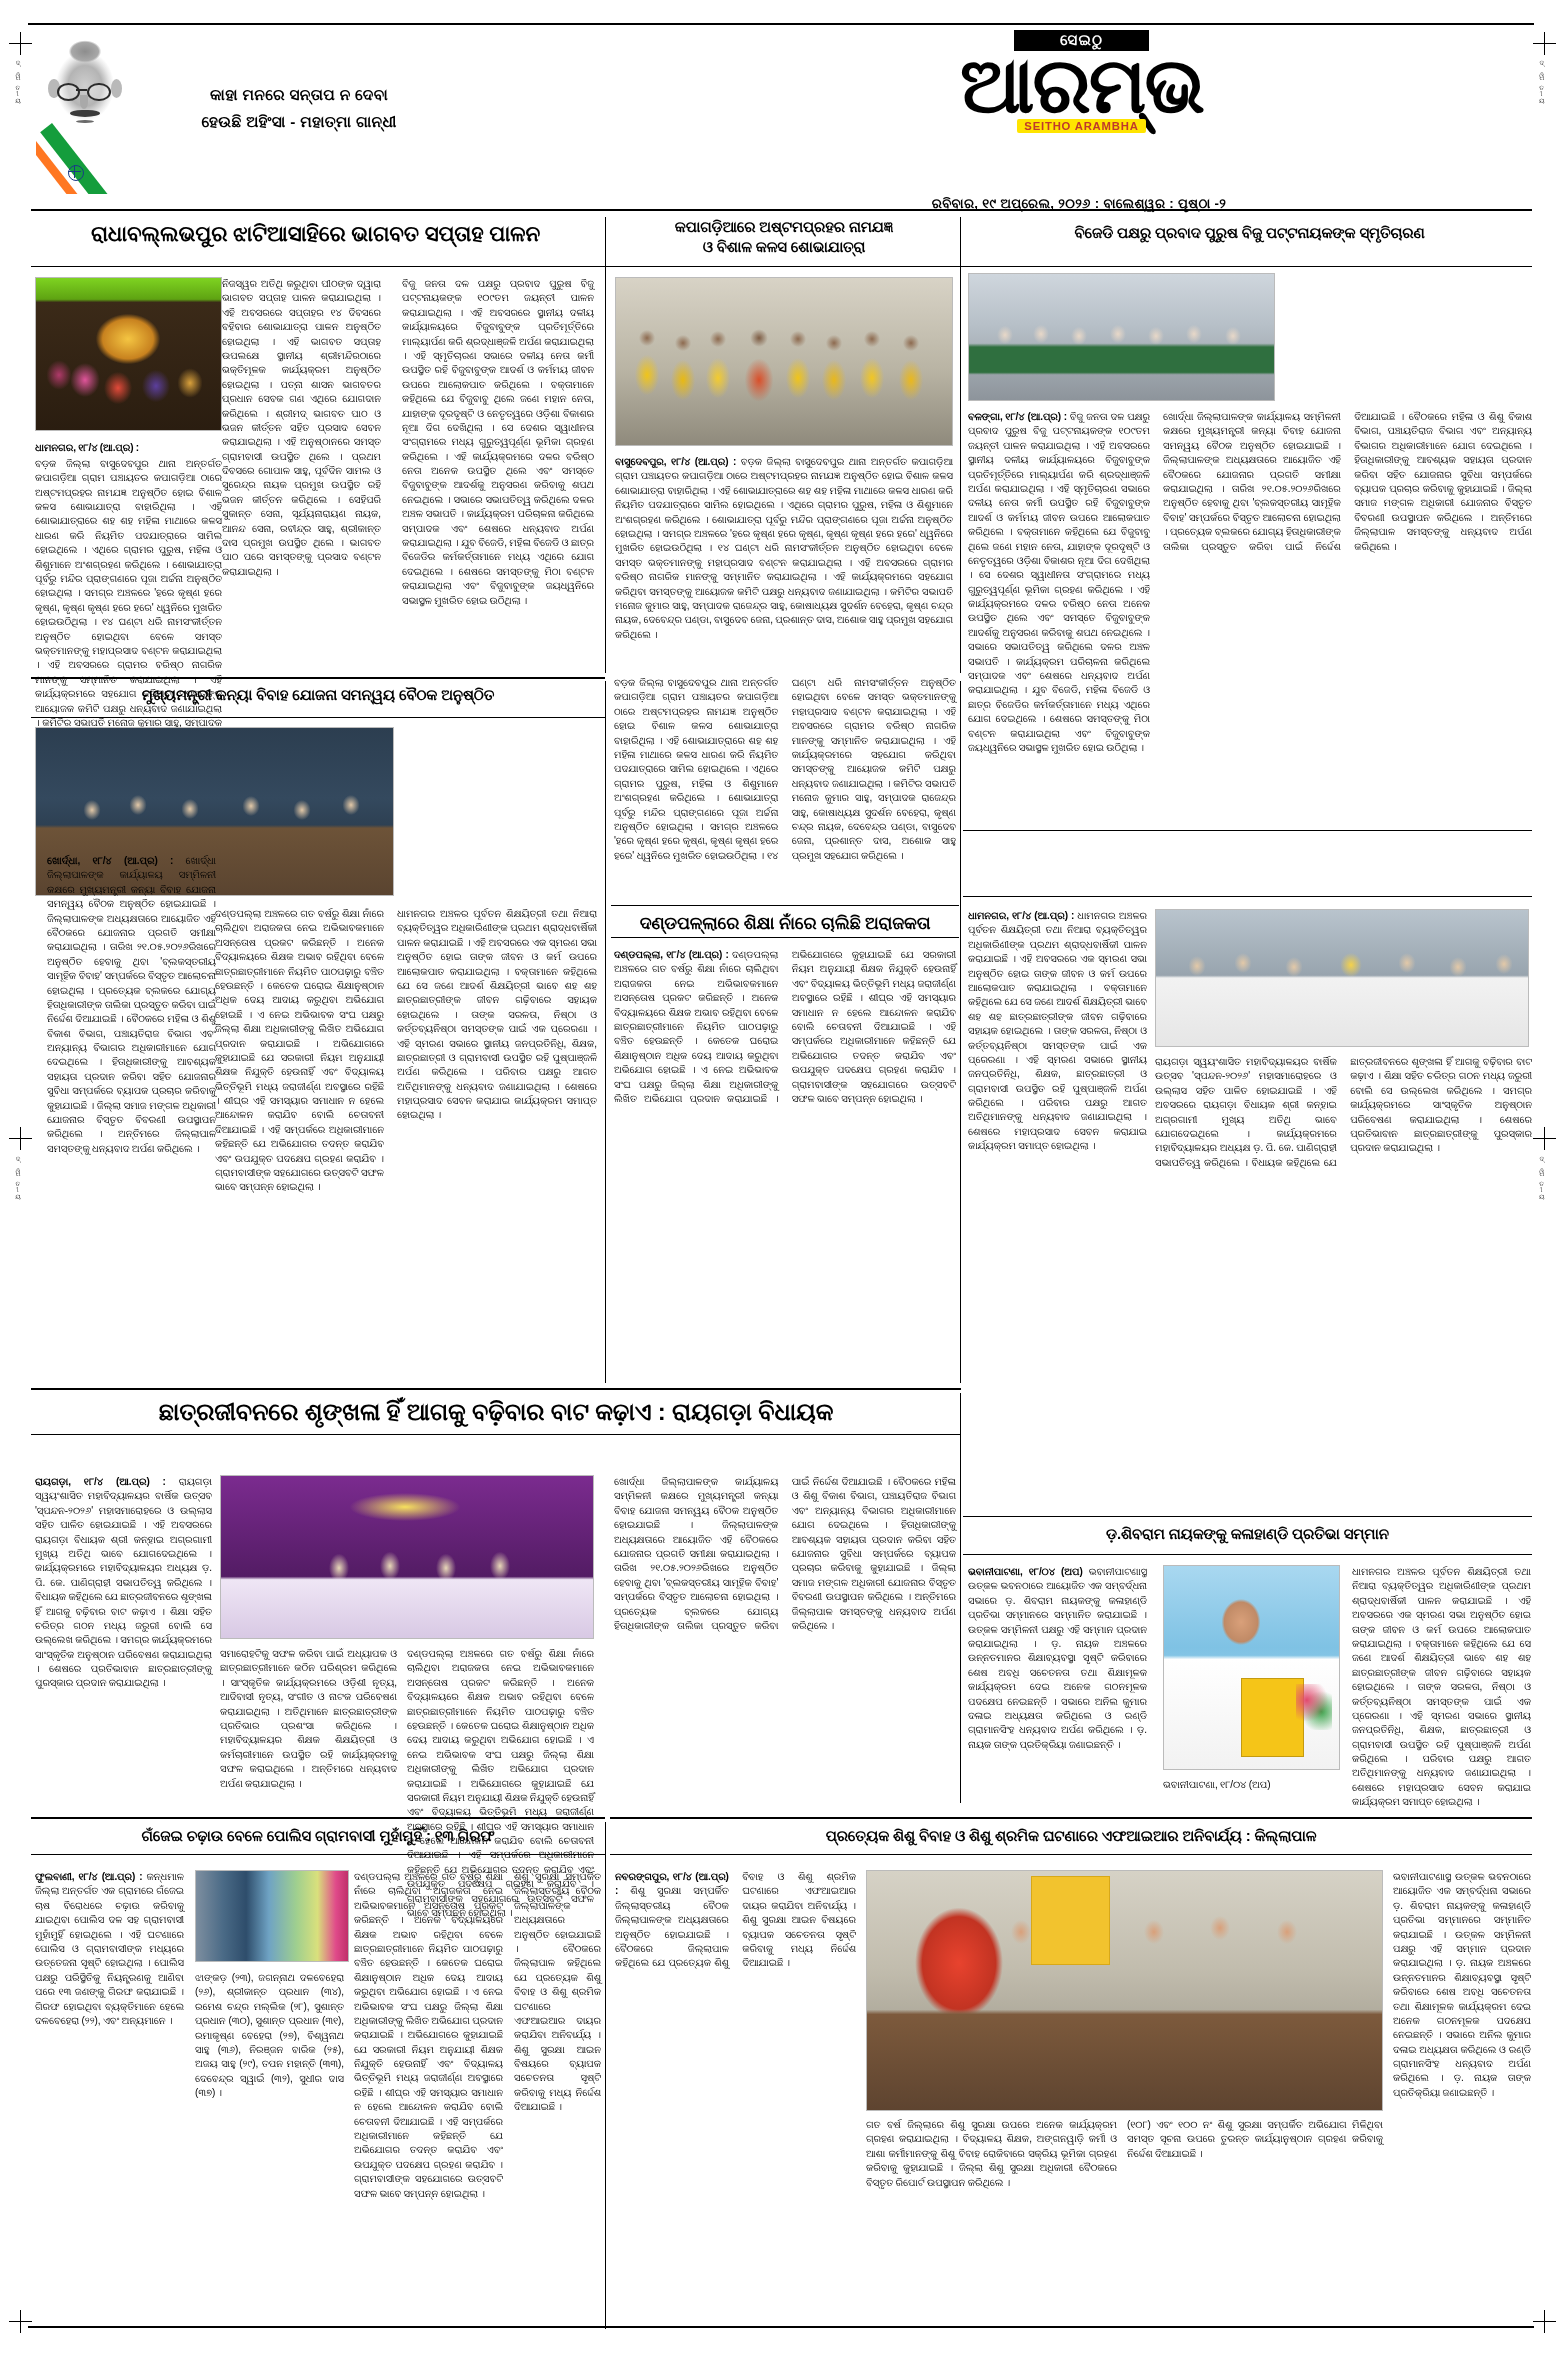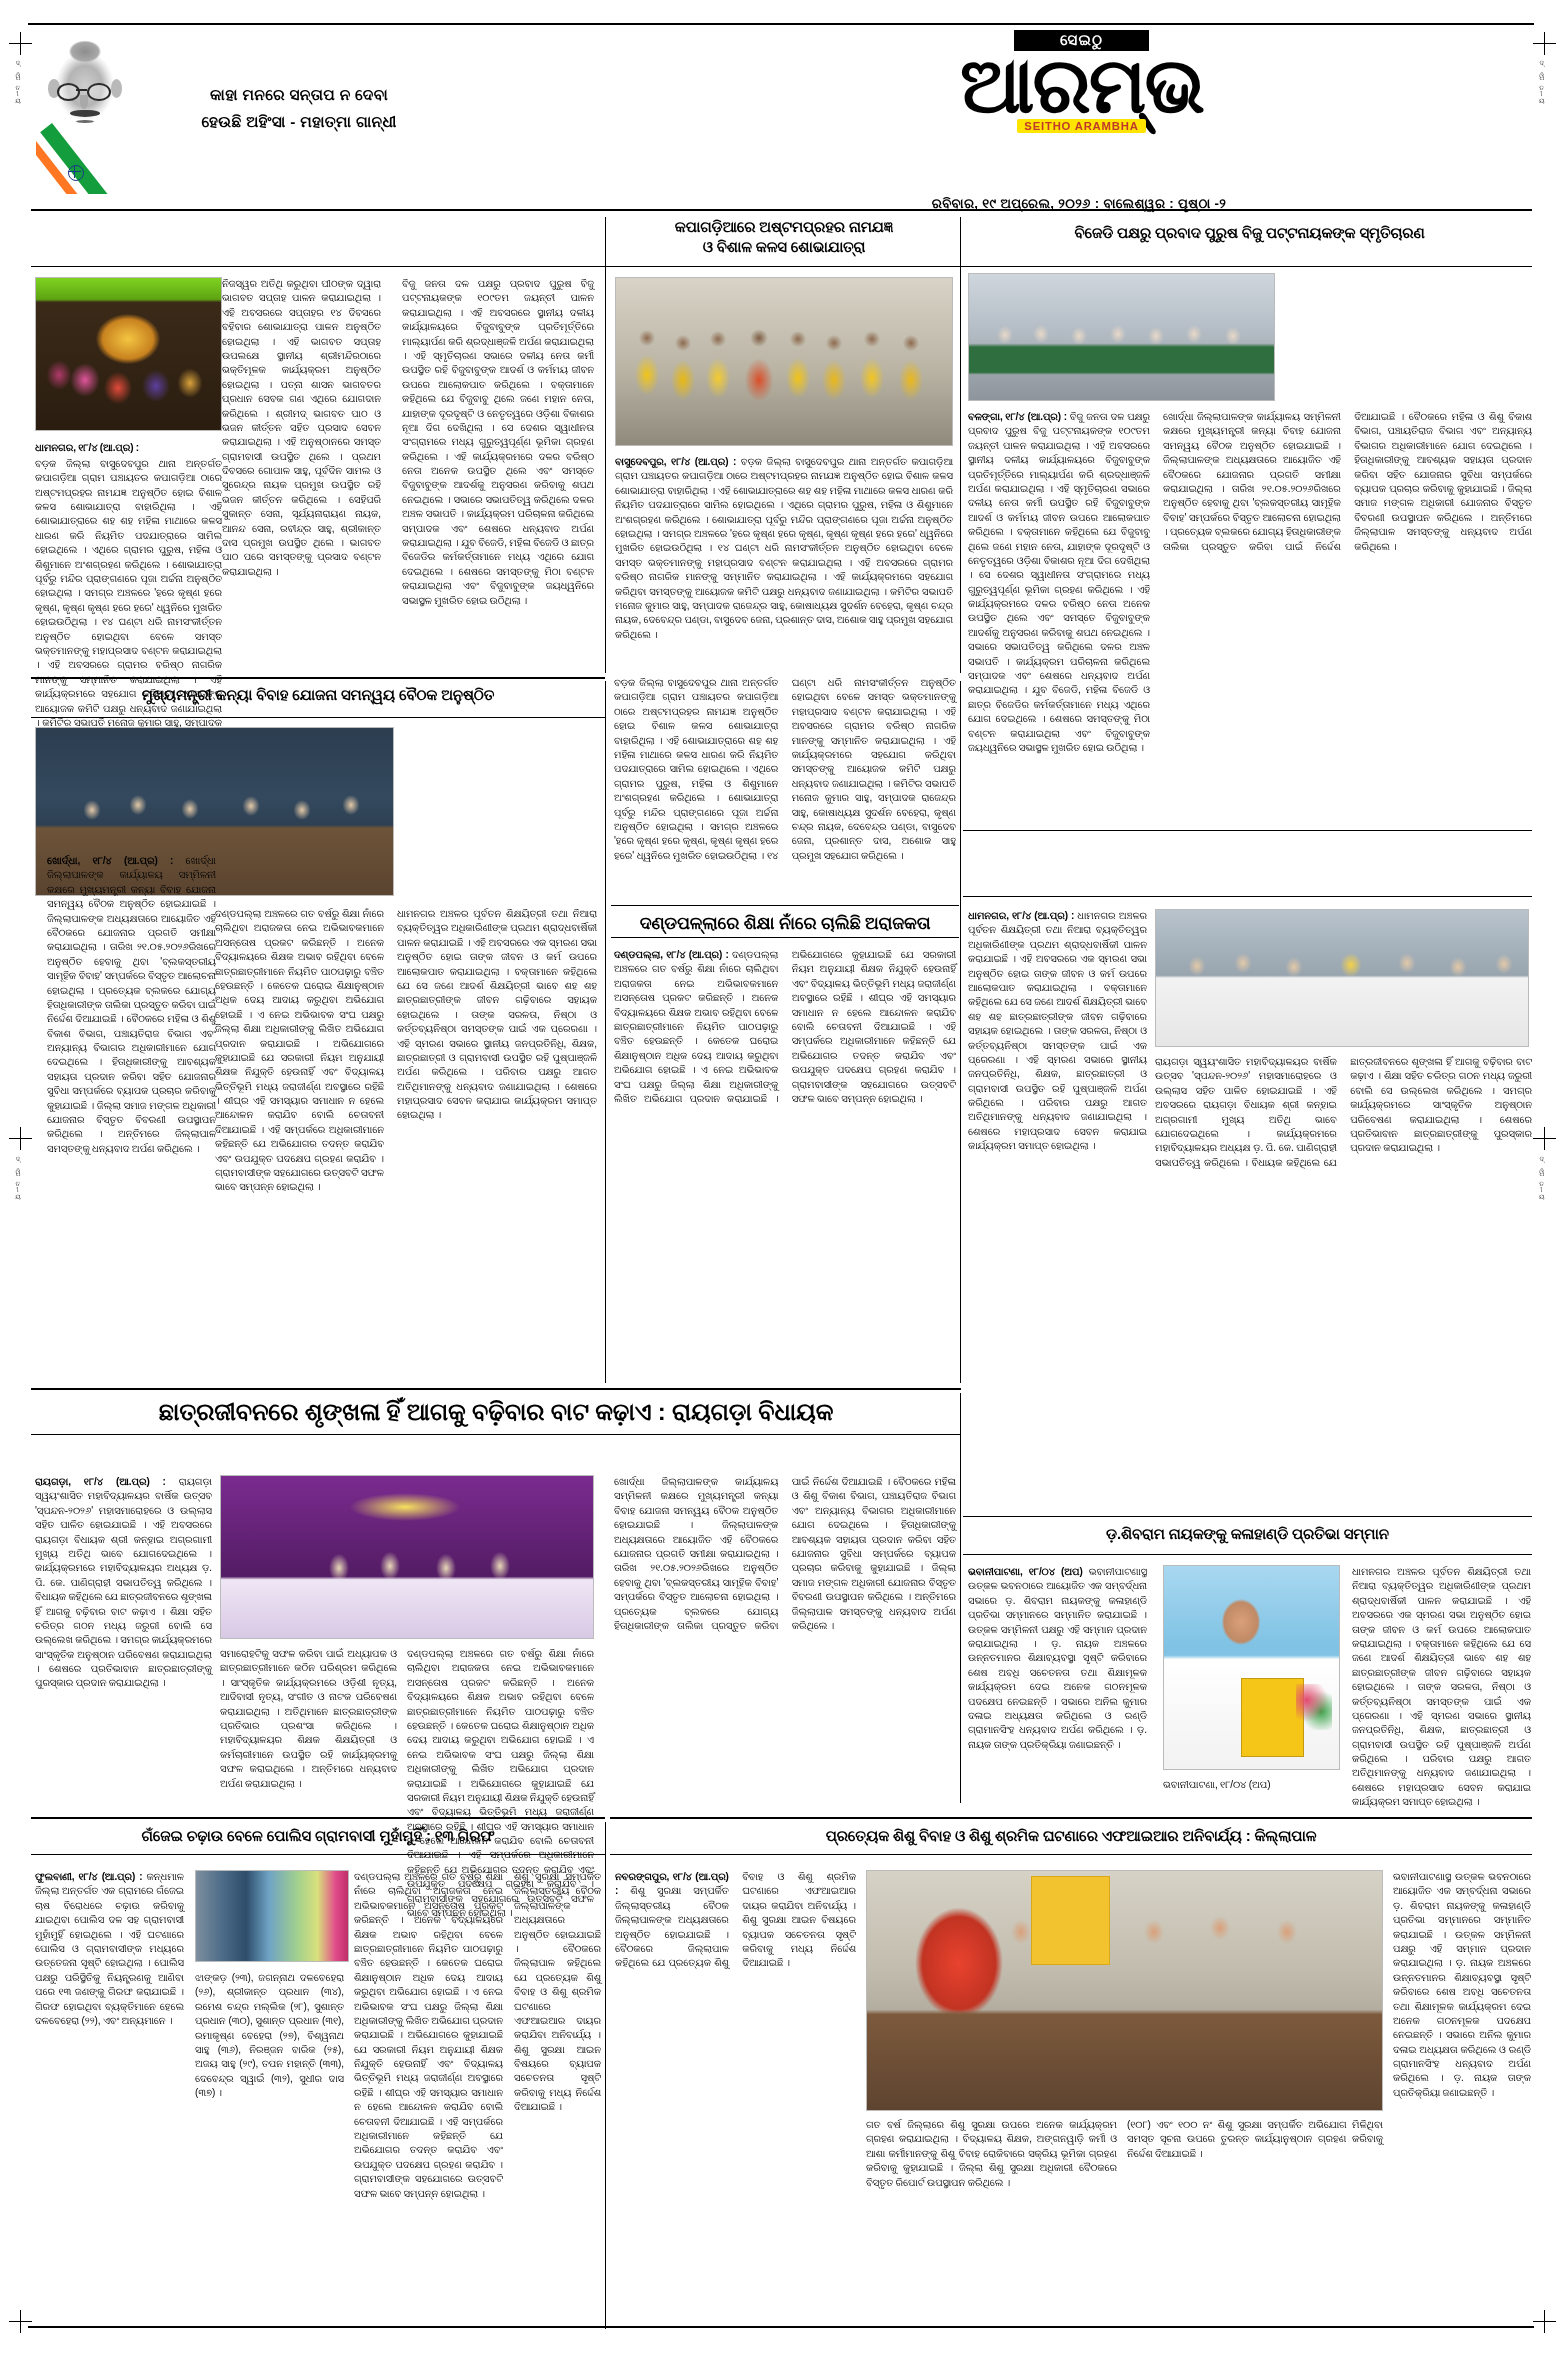--- a/index.html
+++ b/index.html
@@ -125,20 +125,21 @@
     <div class="logo-wrap">
       <div class="logo-top">ସେଇଠୁ</div>
       <div class="logo-main">ଆରମ୍ଭ</div>
       <div class="logo-en">SEITHO ARAMBHA</div>
     </div>
     <div class="dateline">ରବିବାର, ୧୯ ଅପ୍ରେଲ, ୨୦୨୬ : ବାଲେଶ୍ୱର : ପୃଷ୍ଠା -୨</div>
   </div>
 
   <div class="hrule" style="top:209px;"></div>
 
+  <div class="hl hl-1" style="position:absolute;left:31px;top:221px;width:569px;">ରାଧାବଲ୍ଲଭପୁର ଝାଟିଆସାହିରେ ଭାଗବତ ସପ୍ତାହ ପାଳନ</div>
 
   <div style="position:absolute;left:615px;top:217px;width:338px;">
     <div class="hl hl-2">କପାଗଡ଼ିଆରେ ଅଷ୍ଟମପ୍ରହର ନାମଯଜ୍ଞ</div>
     <div class="hl hl-2">ଓ ବିଶାଳ କଳସ ଶୋଭାଯାତ୍ରା</div>
   </div>
 
   <div class="hl hl-2" style="position:absolute;left:968px;top:223px;width:563px;">ବିଜେଡି ପକ୍ଷରୁ ପ୍ରବାଦ ପୁରୁଷ ବିଜୁ ପଟ୍ଟନାୟକଙ୍କ ସ୍ମୃତିଚାରଣ</div>
 
   <div class="hrule thin" style="top:266px;"></div>
   <div class="vrule" style="left:605px;top:217px;height:456px;"></div>

